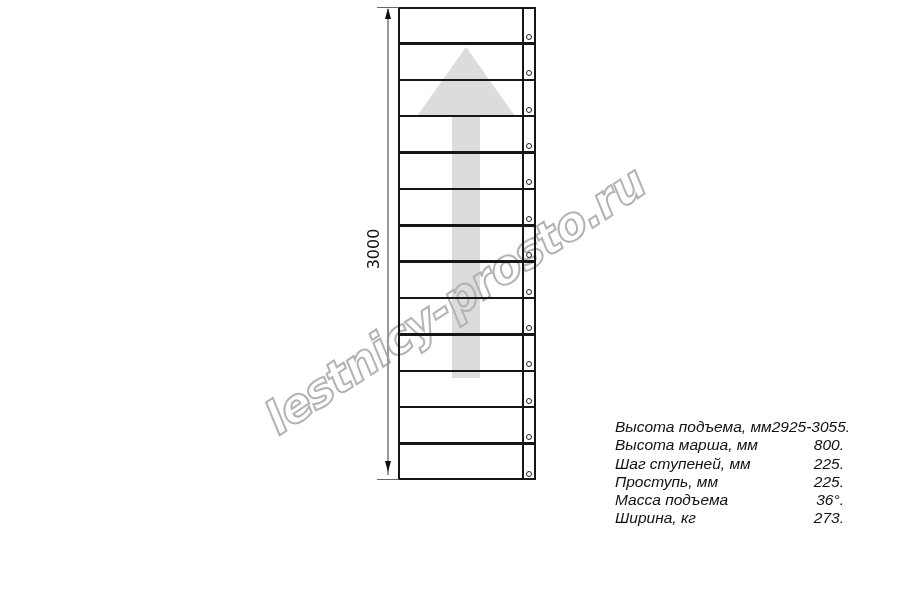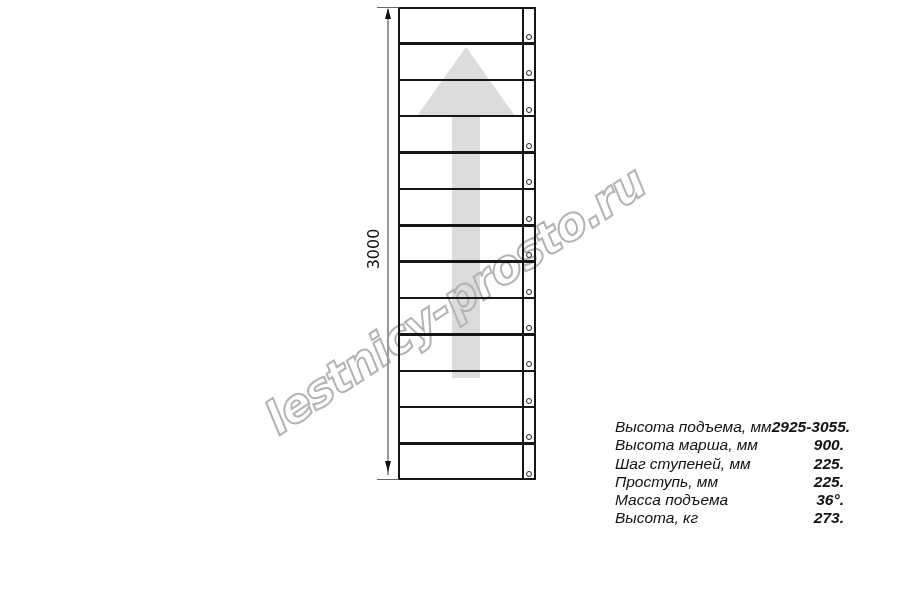--- a/index.html
+++ b/index.html
@@ -116,21 +116,21 @@
   }
   .spec-row {
     display: flex;
     justify-content: space-between;
     align-items: baseline;
     height: 18.3px;
     line-height: 18.3px;
     white-space: nowrap;
   }
   .spec-label { text-align: center; }
-  .spec-value { text-align: right; font-weight: bold; }
+  .spec-value { text-align: right; }
 </style>
 </head>
 <body>
 
 <div class="canvas">
 
   <div class="arrow-head" style="border-bottom-color: rgb(220, 220, 220);"></div>
   <div class="arrow-shaft" style="background: rgb(220, 220, 220);"></div>
 
   <div class="watermark" style="-webkit-text-stroke: 2px rgb(179, 179, 179);">lestnicy-prosto.ru</div>
@@ -175,33 +175,33 @@
   <div class="dim-arrow dim-arrow-down"></div>
   <div class="dim-label">3000</div>
 
   <div class="specs" id="specs">
       <div class="spec-row">
         <span class="spec-label">Высота подъема, мм</span>
         <span class="spec-value">2925-3055.</span>
       </div>
       <div class="spec-row">
         <span class="spec-label">Высота марша, мм</span>
-        <span class="spec-value">900.</span>
+        <span class="spec-value">800.</span>
       </div>
       <div class="spec-row">
         <span class="spec-label">Шаг ступеней, мм</span>
         <span class="spec-value">225.</span>
       </div>
       <div class="spec-row">
         <span class="spec-label">Проступь, мм</span>
         <span class="spec-value">225.</span>
       </div>
       <div class="spec-row">
         <span class="spec-label">Масса подъема</span>
         <span class="spec-value">36°.</span>
       </div>
       <div class="spec-row">
-        <span class="spec-label">Высота, кг</span>
+        <span class="spec-label">Ширина, кг</span>
         <span class="spec-value">273.</span>
       </div>
     </div>
 
 </div>
 
 </body></html>

